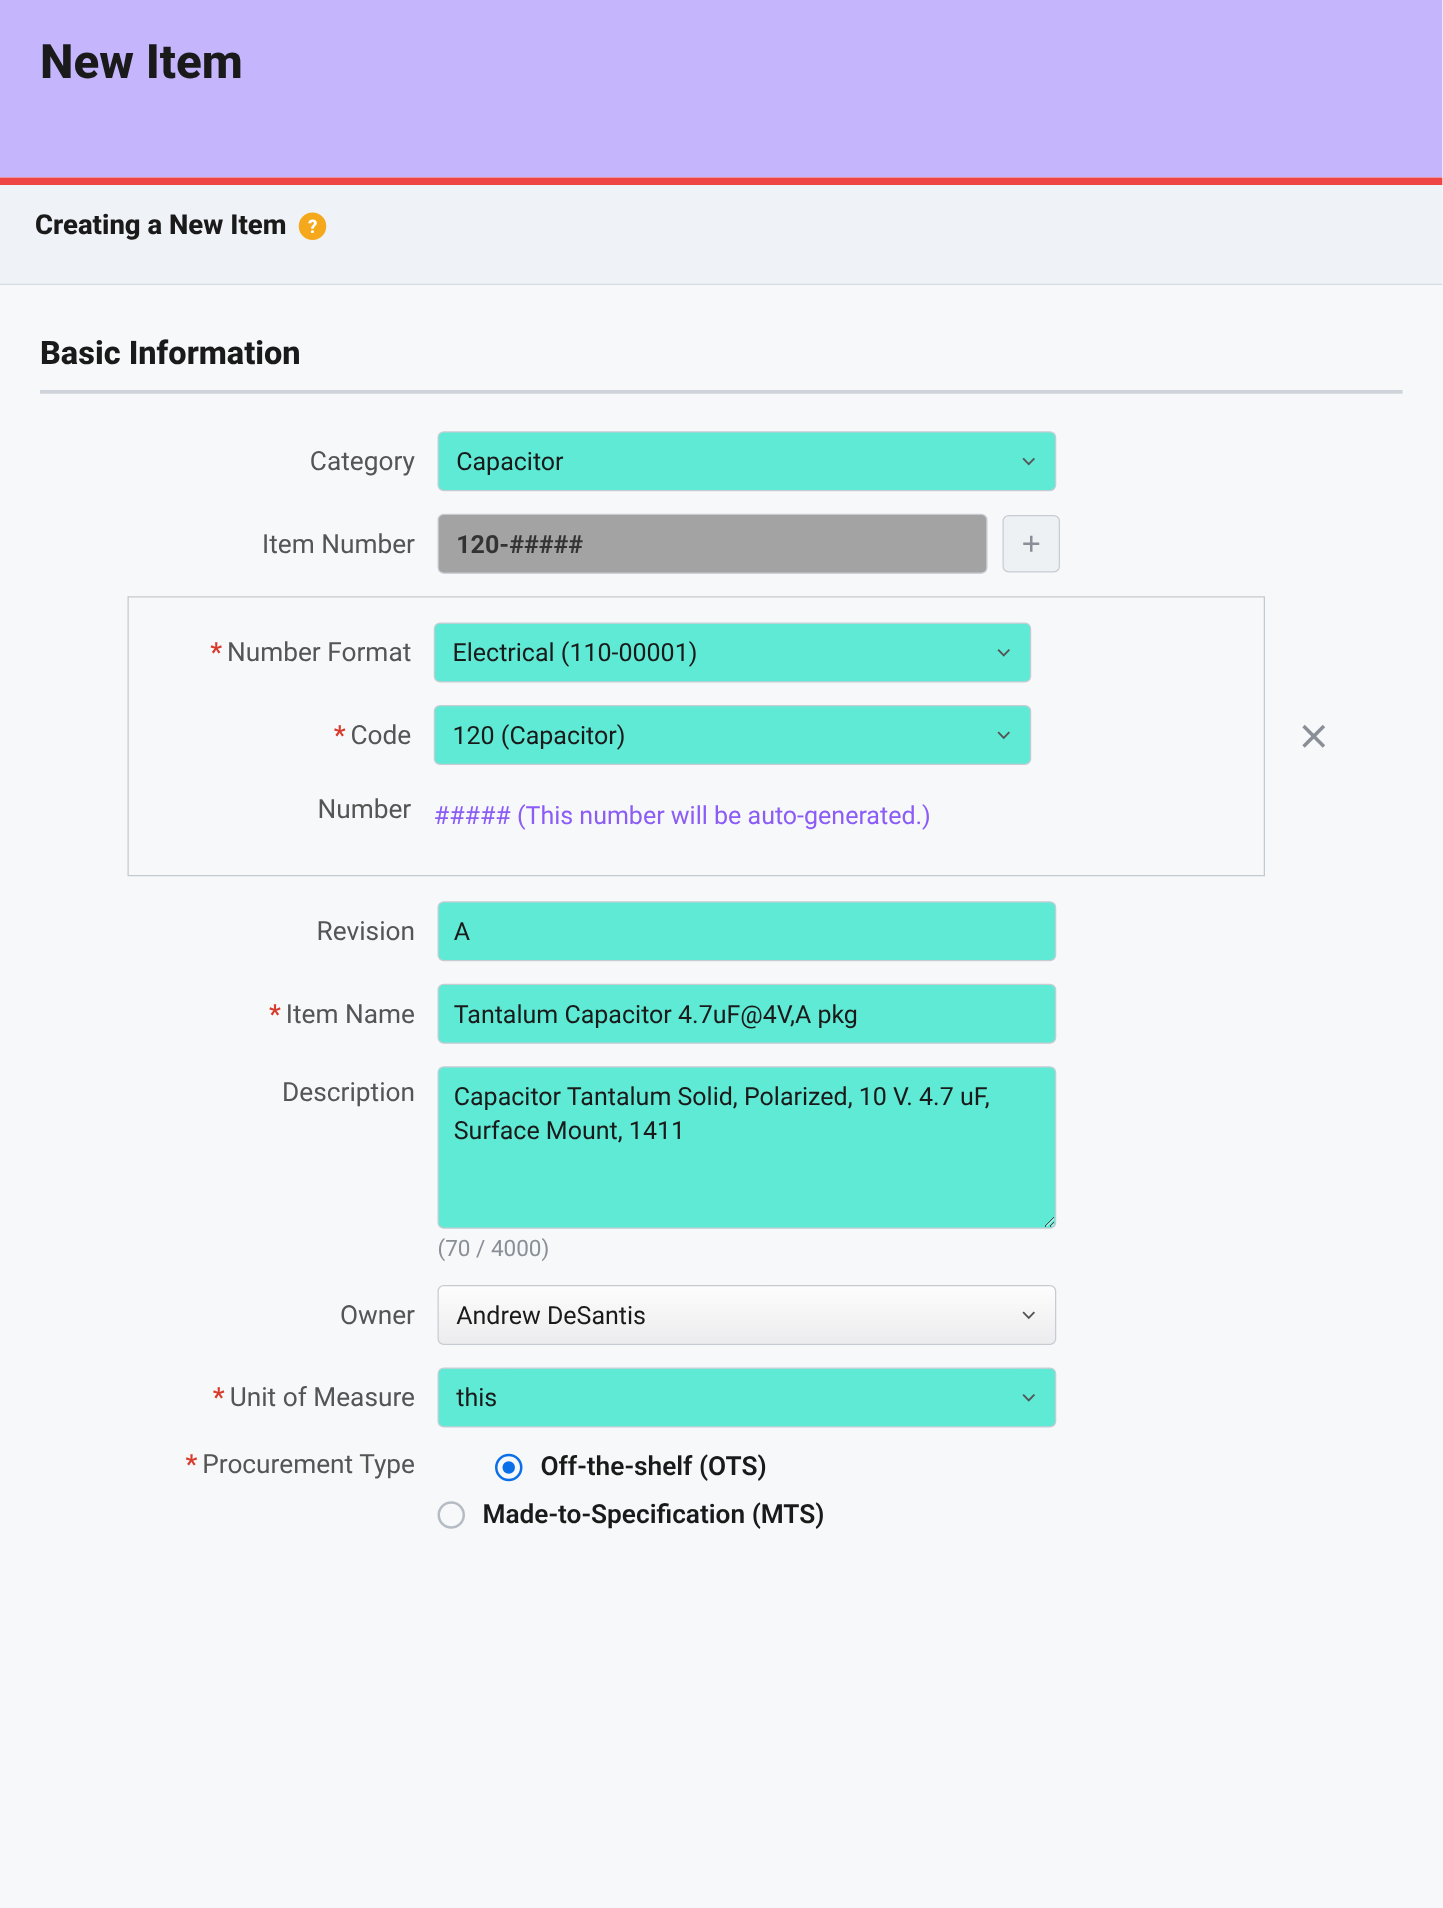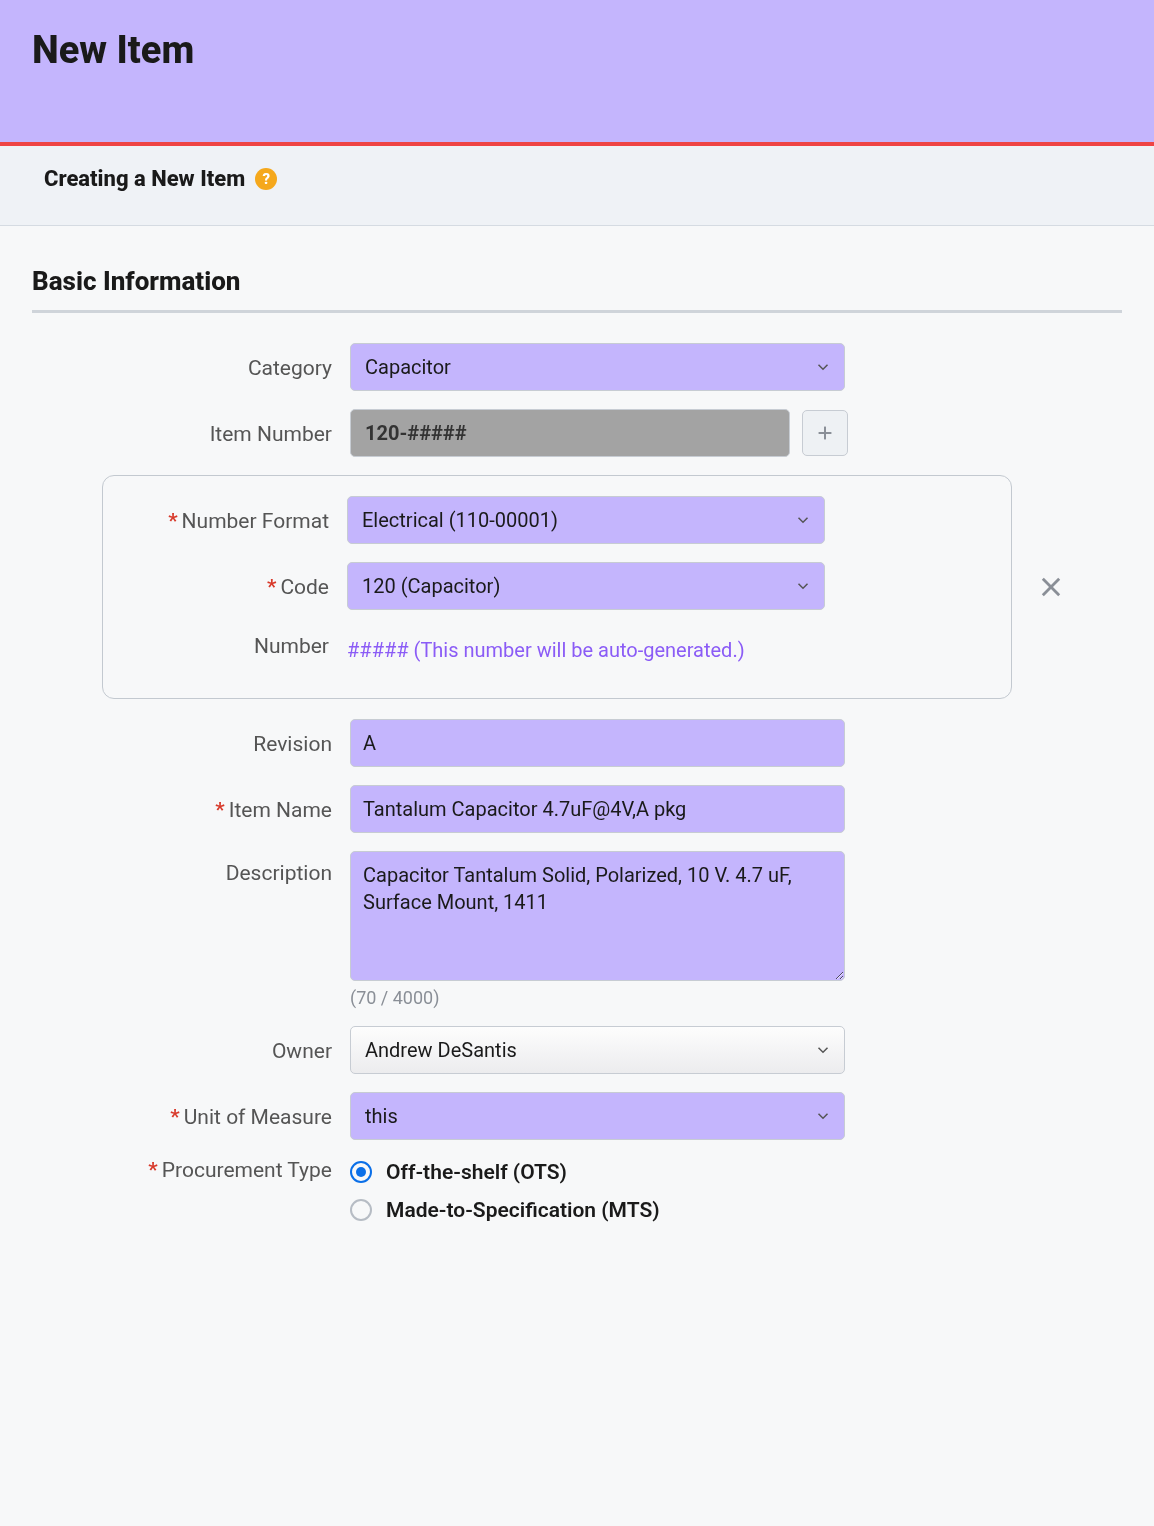--- a/index.html
+++ b/index.html
@@ -13,23 +13,23 @@
     background: #c4b5fd;
     padding: 28px 32px 70px 32px;
   }
   .page-title {
     font-size: 38px;
     font-weight: 800;
     color: #1a1a1a;
   }
   .info-panel {
     background: #eff2f6;
-    border-top: 4px solid #ef4444;
+    border-top: 6px solid #ef4444;
     border-bottom: 1px solid #d5dbe2;
-    padding: 20px 28px 24px 44px;
+    padding: 20px 28px 24px 28px;
   }
   .info-title-row {
     display: flex;
     align-items: center;
     gap: 10px;
     margin-bottom: 10px;
   }
   .info-title {
     font-weight: 800;
     font-size: 22px;
@@ -86,21 +86,21 @@
   }
   .form-control-wrap {
     flex: 0 0 auto;
     width: 495px;
   }
   .select, .text-input, .readonly-input, .textarea {
     width: 100%;
     height: 48px;
     border: 1px solid #c7ccd3;
     border-radius: 5px;
-    background: #c4b5fd;
+    background: #5eead4;
     font-size: 20px;
     padding: 0 14px;
     color: #1a1a1a;
     font-family: inherit;
     display: flex;
     align-items: center;
     justify-content: space-between;
   }
   .select { cursor: pointer; padding-right: 12px; }
   .select-text { }
@@ -124,21 +124,21 @@
     margin-left: 12px;
   }
   .plus-btn svg { width: 22px; height: 22px; }
   .item-number-row {
     display: flex;
     align-items: center;
   }
   .item-number-row .readonly-input { width: 440px; }
   .nested-group {
     border: 1px solid #c3c9d0;
-    border-radius: 12px;
+    border-radius: 0;
     padding: 20px 14px 18px 14px;
     position: relative;
     margin-bottom: 20px;
     margin-left: 70px;
     margin-right: 110px;
   }
   .nested-group .form-row { margin-bottom: 18px; }
   .nested-group .form-row:last-child { margin-bottom: 4px; }
   .nested-group .form-label { width: 212px; }
   .nested-group .form-control-wrap { width: 478px; }
@@ -171,20 +171,21 @@
     margin-top: 6px;
   }
   .owner-select {
     background: linear-gradient(#fdfdfd,#ececee);
   }
   .radio-group {
     display: flex;
     flex-direction: column;
     gap: 14px;
     padding-top: 2px;
+    align-items: center;
   }
   .radio-row {
     display: flex;
     align-items: center;
     gap: 14px;
     cursor: pointer;
   }
   .radio-outer {
     width: 22px; height: 22px;
     border: 2px solid #b6bcc4;

